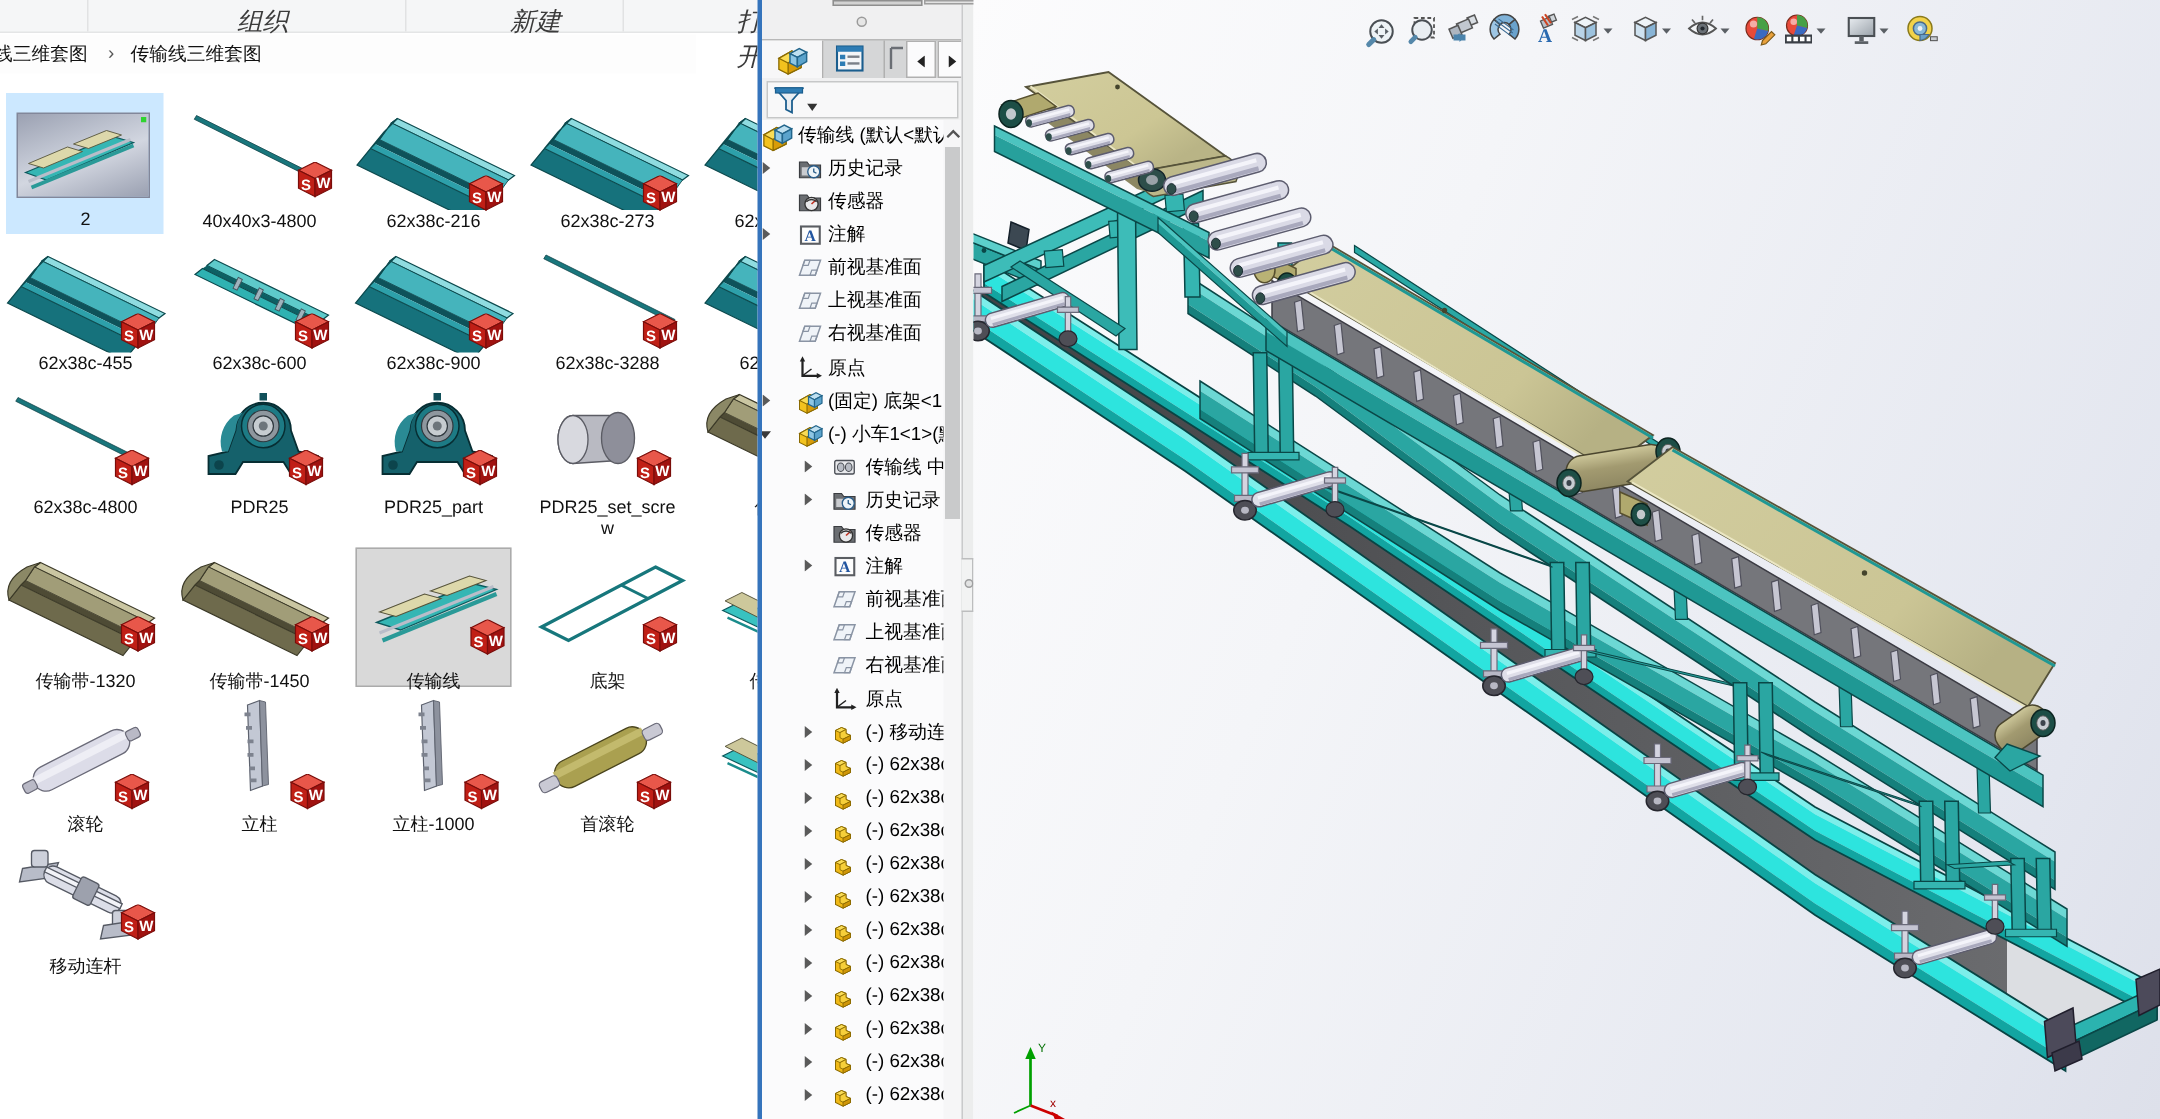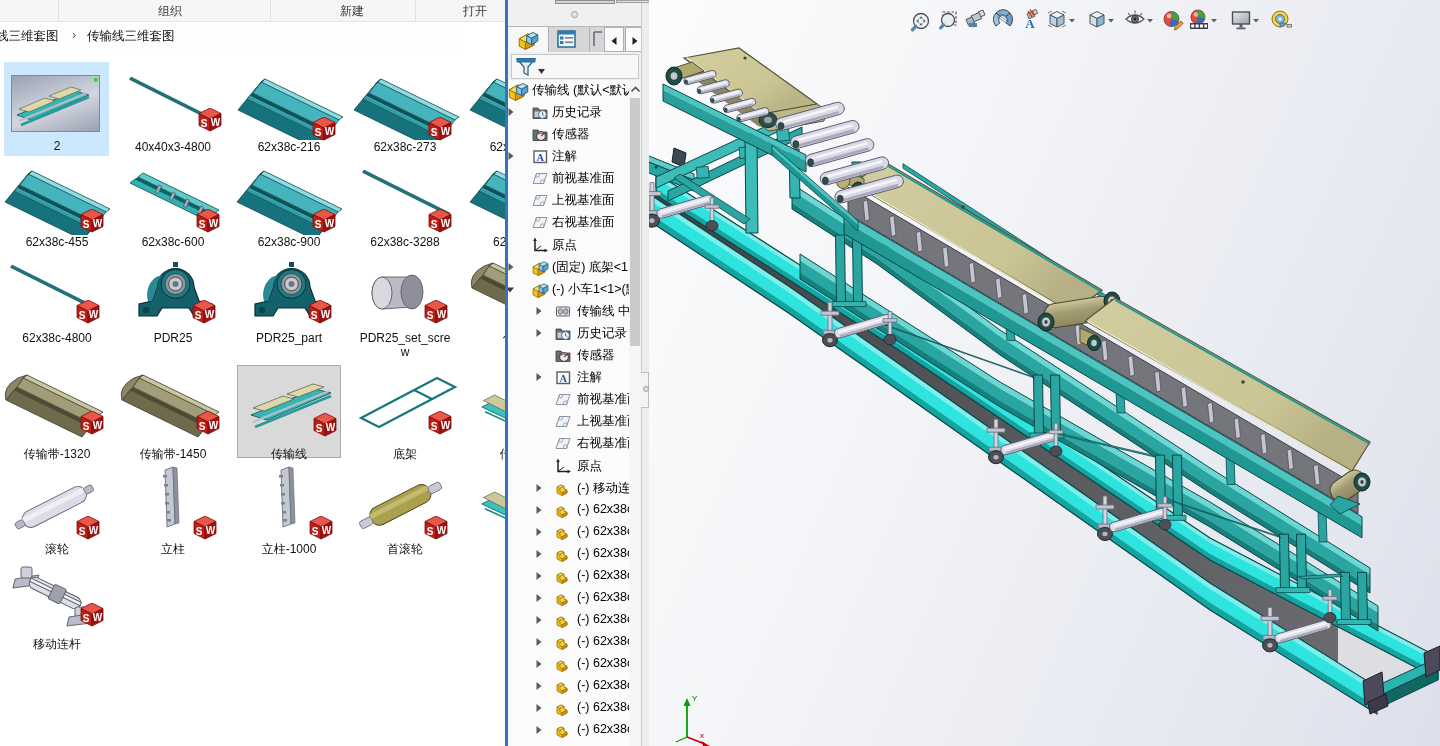--- a/index.html
+++ b/index.html
@@ -2,21 +2,21 @@
 <html><head>
 <meta charset="utf-8">
 <style>
 * { margin:0; padding:0; box-sizing:border-box; }
 html,body { width:1440px; height:746px; overflow:hidden; font-family:"Liberation Sans", sans-serif; }
 #root { position:relative; width:1440px; height:746px; background:#fff; }
 
 
 #explorer { position:absolute; left:0; top:0; width:505px; height:746px; background:#fff; overflow:hidden; }
 #ribbon { position:absolute; left:0; top:0; width:505px; height:22px; background:#f5f6f7; border-bottom:1px solid #e4e5e6; }
-.rtab { position:absolute; top:3px; font-size:12px; color:#3b3b3b; }
+.rtab { position:absolute; top:3px; font-size:17px; color:#3b3b3b;font-style:italic; }
 .rsep { position:absolute; top:0; width:1px; height:21px; background:#e1e2e3; }
 #crumbbar { position:absolute; left:0; top:23px; width:464px; height:26px; background:#fdfdfd; }
 .crumb { position:absolute; top:5px; font-size:12.5px; color:#111; }
 
 .cell { position:absolute; width:116px; text-align:center; }
 .clabel { position:absolute; width:116px; top:78px; font-size:12px; color:#111; text-align:center; line-height:14px; }
 .cicon { position:absolute; left:0; top:0; width:116px; height:78px; }
 
 
 #bluebar { position:absolute; left:505px; top:0; width:3px; height:746px; background:#3574bc; }
@@ -30,21 +30,21 @@
 </head>
 <body>
 <div id="root">
   <div id="explorer">
     <div id="ribbon">
       <div class="rsep" style="left:58px"></div>
       <div class="rsep" style="left:270px"></div>
       <div class="rsep" style="left:415px"></div>
       <div class="rtab" style="left:158px">组织</div>
       <div class="rtab" style="left:340px">新建</div>
-      <div class="rtab" style="left:463px">打开</div>
+      <div class="rtab" style="left:491px">打开</div>
     </div>
     <div id="crumbbar">
       <div class="crumb" style="left:-4px">线三维套图</div>
       <div class="crumb" style="left:72px;color:#555">›</div>
       <div class="crumb" style="left:87px">传输线三维套图</div>
     </div>
     <div id="grid">
       <svg width="0" height="0" style="position:absolute">
         <defs>
           <g id="swcube">

